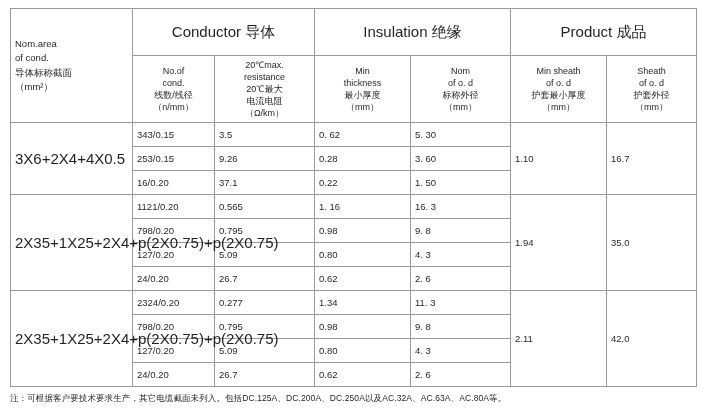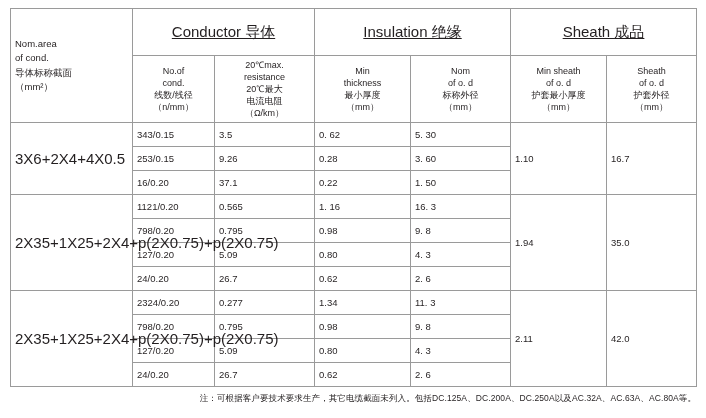--- a/index.html
+++ b/index.html
@@ -30,21 +30,20 @@
     border: 1px solid #9a9a9a;
     vertical-align: middle;
     padding: 2px 4px;
     font-weight: normal;
   }
   .group-head {
     text-align: center;
     font-size: 15px;
     height: 42px;
     color: #231f20;
-    text-decoration: underline;
   }
   .sub-head {
     text-align: center;
     font-size: 9px;
     line-height: 1.35;
     height: 62px;
     color: #231f20;
   }
   .corner-head {
     text-align: left;
@@ -69,21 +68,20 @@
     text-align: left;
     font-size: 9.5px;
     color: #231f20;
   }
   .note {
     margin-top: 6px;
     font-size: 8.5px;
     line-height: 1.4;
     color: #231f20;
     letter-spacing: 0.1px;
-    text-align: right;
   }
 </style>
 </head>
 <body>
 
 <div class="sheet">
   <table class="spec">
     <colgroup>
       <col style="width:122px">
       <col style="width:82px">
@@ -96,21 +94,21 @@
     <thead>
       <tr>
         <td class="corner-head" rowspan="2">
           <div>Nom.area</div>
           <div>of cond.</div>
           <div>导体标称截面</div>
           <div>（mm²）</div>
         </td>
         <td class="group-head" colspan="2">Conductor 导体</td>
         <td class="group-head" colspan="2">Insulation 绝缘</td>
-        <td class="group-head" colspan="2">Sheath 成品</td>
+        <td class="group-head" colspan="2">Product 成品</td>
       </tr>
       <tr>
         <td class="sub-head">
           <div>No.of</div>
           <div>cond.</div>
           <div>线数/线径</div>
           <div>（n/mm）</div>
         </td>
         <td class="sub-head">
           <div>20℃max.</div>

